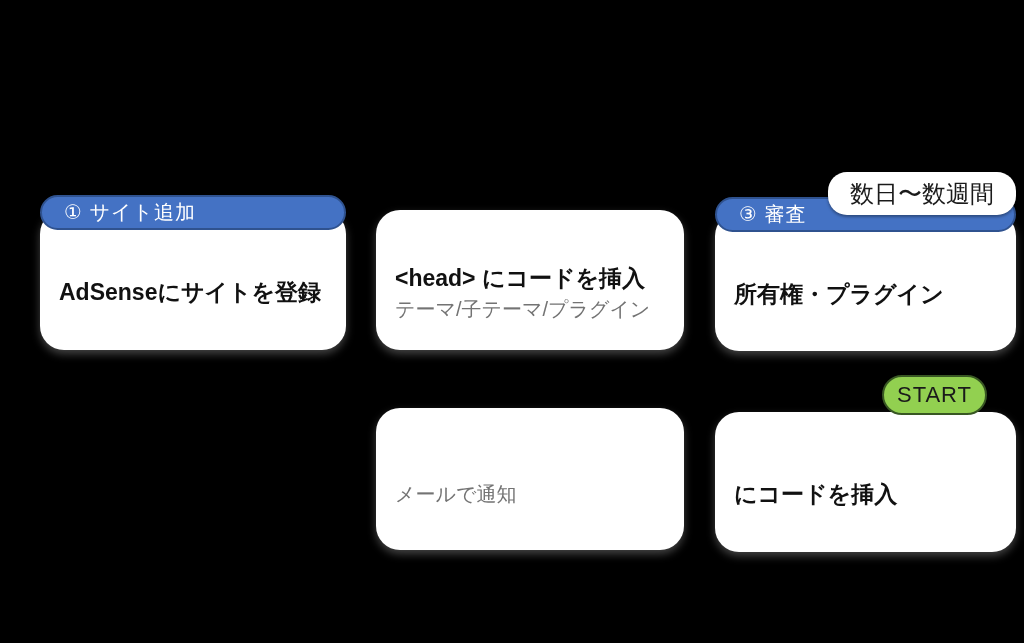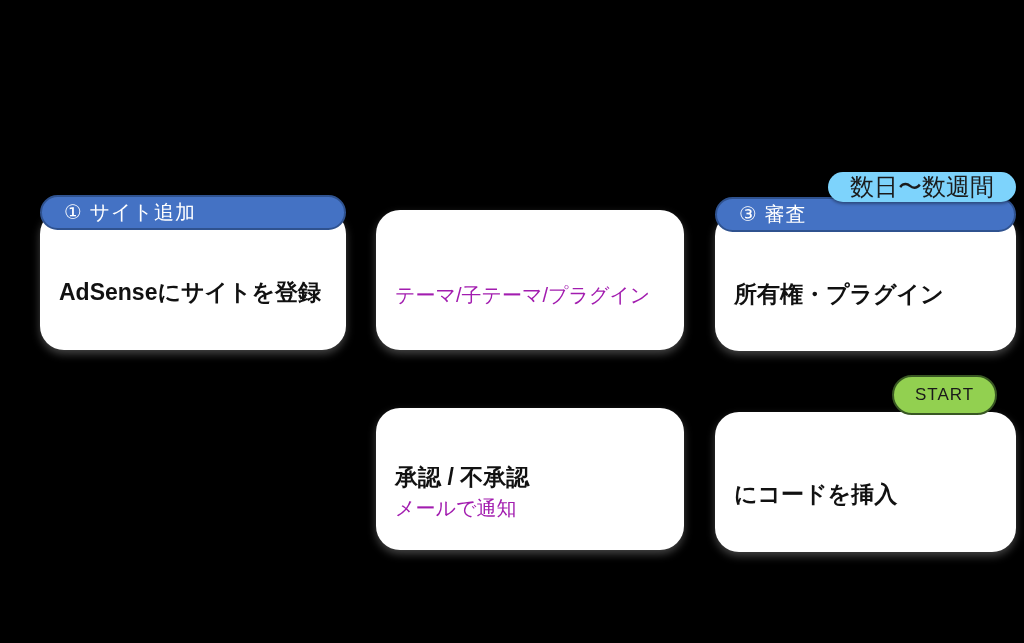--- a/index.html
+++ b/index.html
@@ -51,54 +51,54 @@
   }
   .main-text {
     font-size: 23px;
     font-weight: bold;
     color: #111111;
     line-height: 1.3;
     white-space: nowrap;
   }
   .sub-text {
     font-size: 20px;
-    color: #a21caf;
+    color: #737373;
     line-height: 1.3;
     margin-top: 3px;
     white-space: nowrap;
   }
   .badge {
     position: absolute;
     z-index: 3;
     display: flex;
     align-items: center;
     justify-content: center;
     box-sizing: border-box;
     white-space: nowrap;
     color: #1a1a1a;
   }
   .badge-duration {
     top: -25px;
     right: 0px;
     width: 188px;
-    height: 30px;
+    height: 43px;
     border-radius: 19px;
-    background: #7dd3fc;
+    background: #ffffff;
     font-size: 24px;
     box-shadow: 0 2px 3px rgba(0,0,0,0.35);
   }
   .badge-start {
     top: -22px;
-    right: 19px;
+    right: 29px;
     width: 105px;
     height: 40px;
     border-radius: 20px;
     background: #92D050;
     border: 2px solid #385723;
-    font-size: 17px;
+    font-size: 22px;
     letter-spacing: 1px;
   }
   
   .card-1 { left: 40px;  top: 195px; width: 306px; height: 155px; }
   .card-2 { left: 376px; top: 195px; width: 308px; height: 155px; }
   .card-3 { left: 715px; top: 197px; width: 301px; height: 154px; }
   .card-4 { left: 376px; top: 393px; width: 308px; height: 157px; }
   .card-5 { left: 715px; top: 397px; width: 301px; height: 155px; }
 </style>
 </head>
@@ -110,37 +110,37 @@
     <div class="card-body">
       <div class="main-text">AdSenseにサイトを登録</div>
     </div>
     <div class="pill">
       <span>① サイト追加</span>
     </div>
   </div>
 
   <div class="card card-2">
     <div class="card-body">
+      <div class="main-text">&lt;head&gt; にコードを挿入</div>
       <div class="sub-text">テーマ/子テーマ/プラグイン</div>
     </div>
   </div>
 
   <div class="card card-3">
     <div class="card-body">
       <div class="main-text">所有権・プラグイン</div>
     </div>
     <div class="pill">
       <span>③ 審査</span>
     </div>
     <div class="badge badge-duration">数日〜数週間</div>
   </div>
 
   <div class="card card-4">
     <div class="card-body">
-      <div class="main-text">承認 / 不承認</div>
       <div class="sub-text">メールで通知</div>
     </div>
   </div>
 
   <div class="card card-5">
     <div class="card-body">
       <div class="main-text">にコードを挿入</div>
     </div>
     <div class="badge badge-start">START</div>
   </div>

